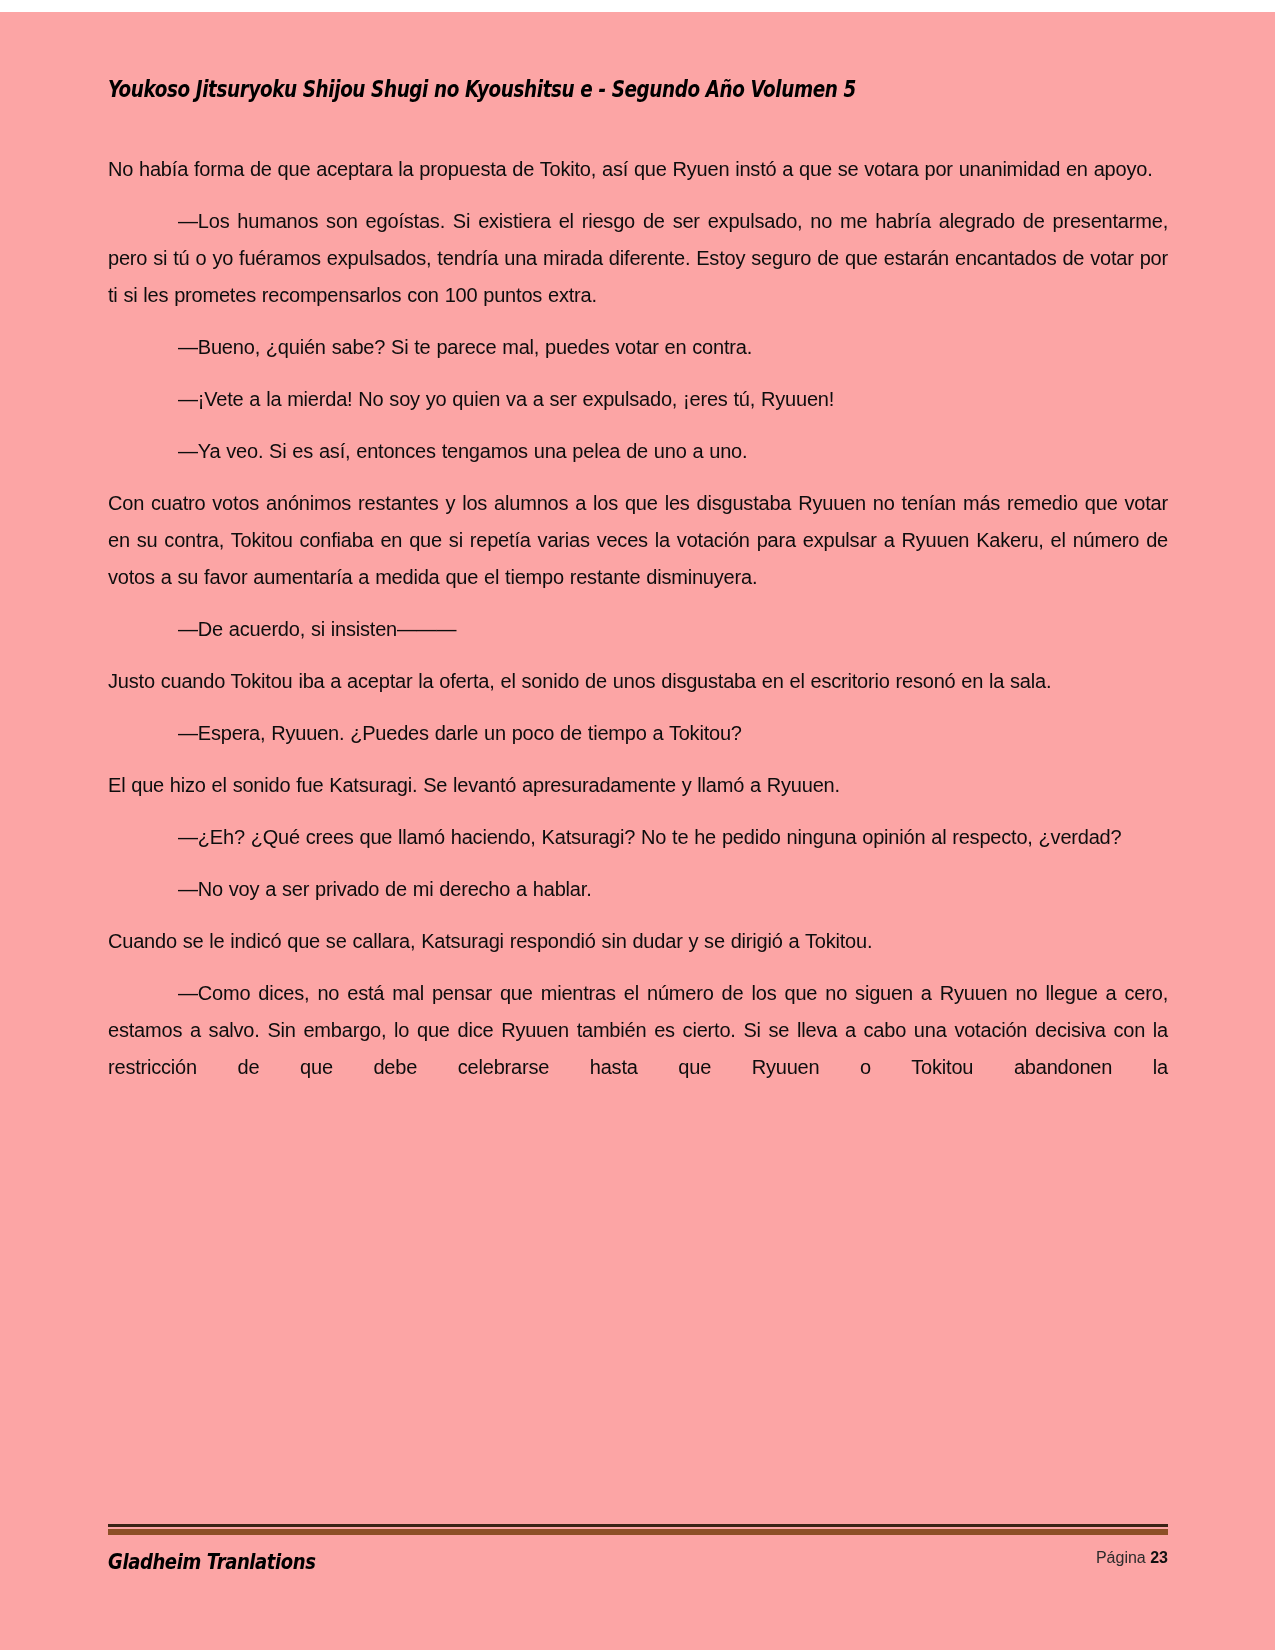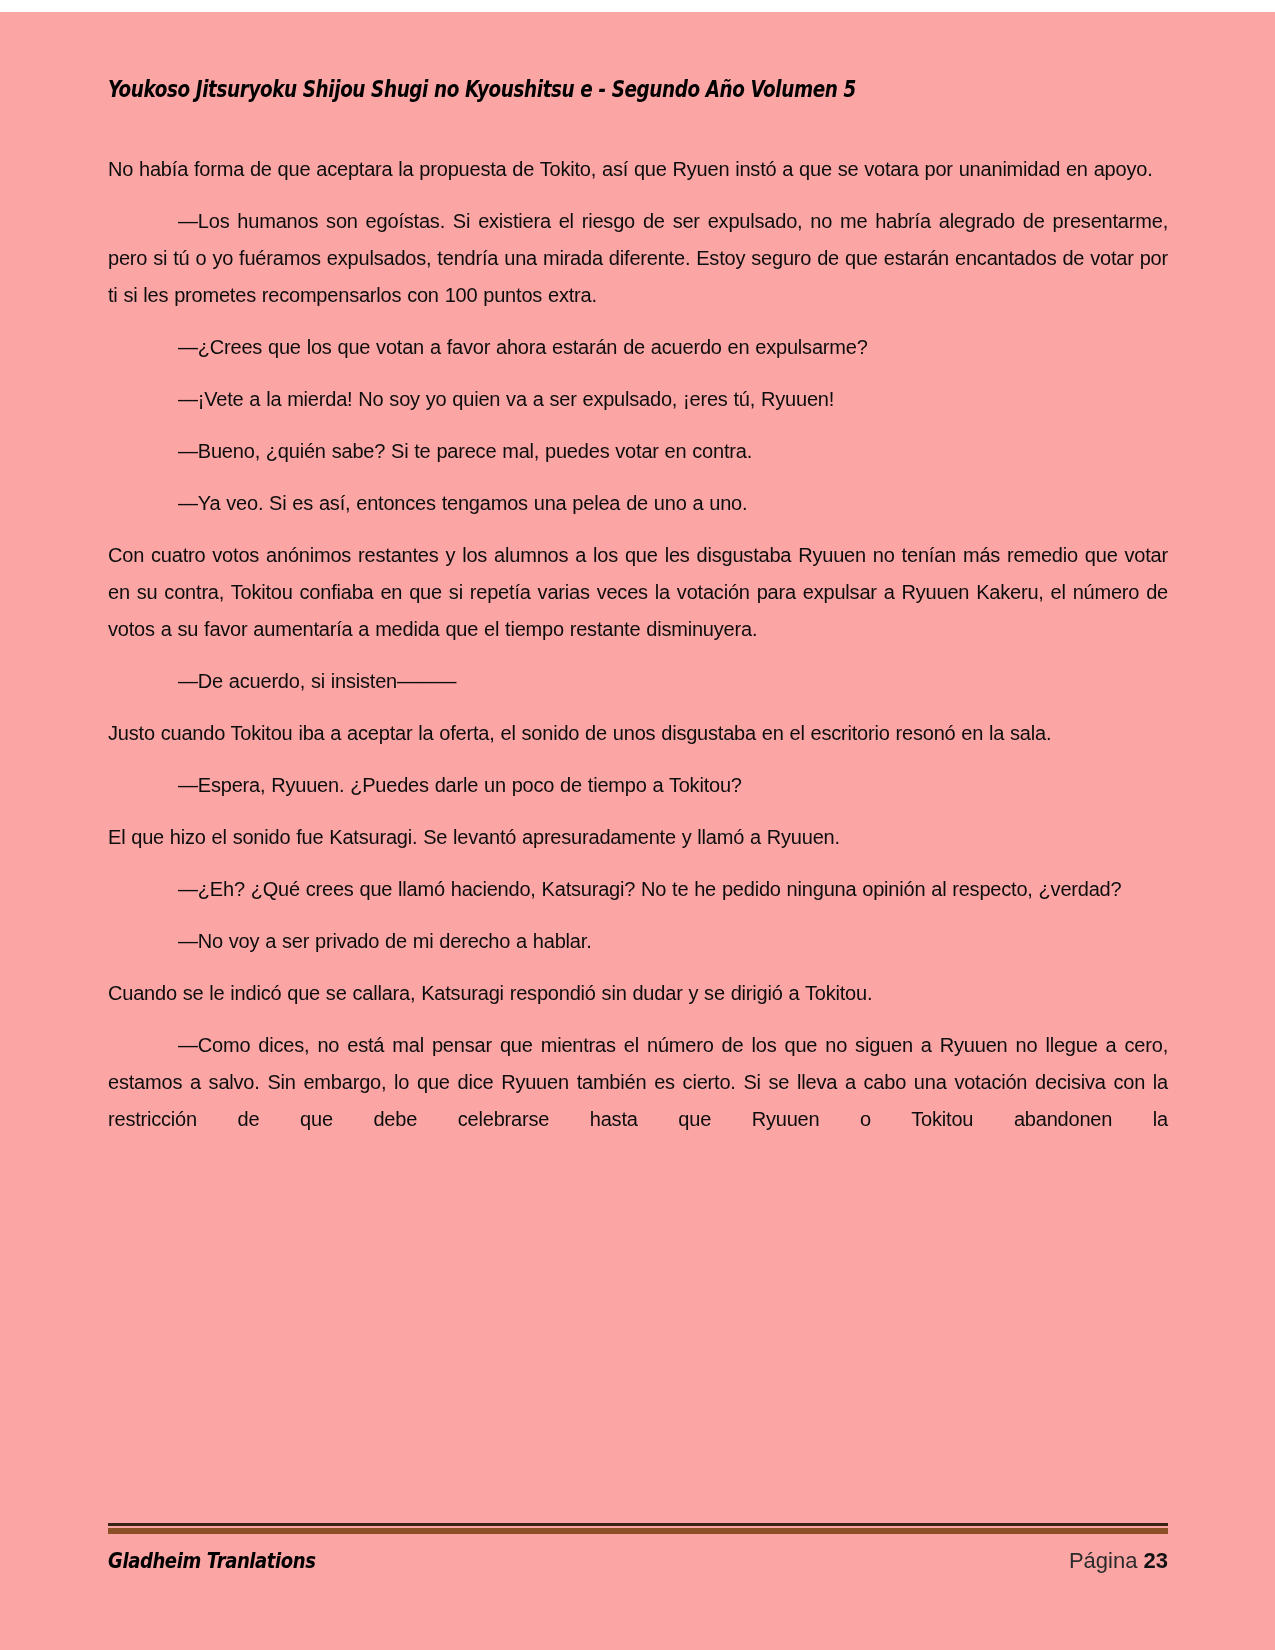--- a/index.html
+++ b/index.html
@@ -81,44 +81,43 @@
     font-weight: bold;
     font-style: italic;
     font-size: 22px;
     letter-spacing: -0.5px;
     color: #000000;
     white-space: nowrap;
     transform: scaleX(0.82);
     transform-origin: left center;
   }
   .pageno {
-    font-size: 22px;
+    font-size: 16px;
     color: #2b2b2b;
     letter-spacing: 0;
   }
   .pageno .num {
     font-weight: 600;
     color: #111111;
   }
 </style>
 </head>
 <body>
 
 <div class="page">
 
   <header>
     <div class="title">Youkoso Jitsuryoku Shijou Shugi no Kyoushitsu e - Segundo Año Volumen 5</div>
   </header>
 
   <main>
     <p class="para">No había forma de que aceptara la propuesta de Tokito, así que Ryuen instó a que se votara por unanimidad en apoyo.</p>
     <p class="para dlg">—Los humanos son egoístas. Si existiera el riesgo de ser expulsado, no me habría alegrado de presentarme, pero si tú o yo fuéramos expulsados, tendría una mirada diferente. Estoy seguro de que estarán encantados de votar por ti si les prometes recompensarlos con 100 puntos extra.</p>
-    <p class="para dlg">—¿Crees que los que votan a favor ahora estarán de acuerdo en expulsarme?</p>
+    <p class="para dlg">—Bueno, ¿quién sabe? Si te parece mal, puedes votar en contra.</p>
     <p class="para dlg">—¡Vete a la mierda! No soy yo quien va a ser expulsado, ¡eres tú, Ryuuen!</p>
-    <p class="para dlg">—Bueno, ¿quién sabe? Si te parece mal, puedes votar en contra.</p>
     <p class="para dlg">—Ya veo. Si es así, entonces tengamos una pelea de uno a uno.</p>
     <p class="para">Con cuatro votos anónimos restantes y los alumnos a los que les disgustaba Ryuuen no tenían más remedio que votar en su contra, Tokitou confiaba en que si repetía varias veces la votación para expulsar a Ryuuen Kakeru, el número de votos a su favor aumentaría a medida que el tiempo restante disminuyera.</p>
     <p class="para dlg">—De acuerdo, si insisten———</p>
     <p class="para">Justo cuando Tokitou iba a aceptar la oferta, el sonido de unos disgustaba en el escritorio resonó en la sala.</p>
     <p class="para dlg">—Espera, Ryuuen. ¿Puedes darle un poco de tiempo a Tokitou?</p>
     <p class="para">El que hizo el sonido fue Katsuragi. Se levantó apresuradamente y llamó a Ryuuen.</p>
     <p class="para dlg">—¿Eh? ¿Qué crees que llamó haciendo, Katsuragi? No te he pedido ninguna opinión al respecto, ¿verdad?</p>
     <p class="para dlg">—No voy a ser privado de mi derecho a hablar.</p>
     <p class="para">Cuando se le indicó que se callara, Katsuragi respondió sin dudar y se dirigió a Tokitou.</p>
     <p class="para dlg cont">—Como dices, no está mal pensar que mientras el número de los que no siguen a Ryuuen no llegue a cero, estamos a salvo. Sin embargo, lo que dice Ryuuen también es cierto. Si se lleva a cabo una votación decisiva con la restricción de que debe celebrarse hasta que Ryuuen o Tokitou abandonen la</p>

